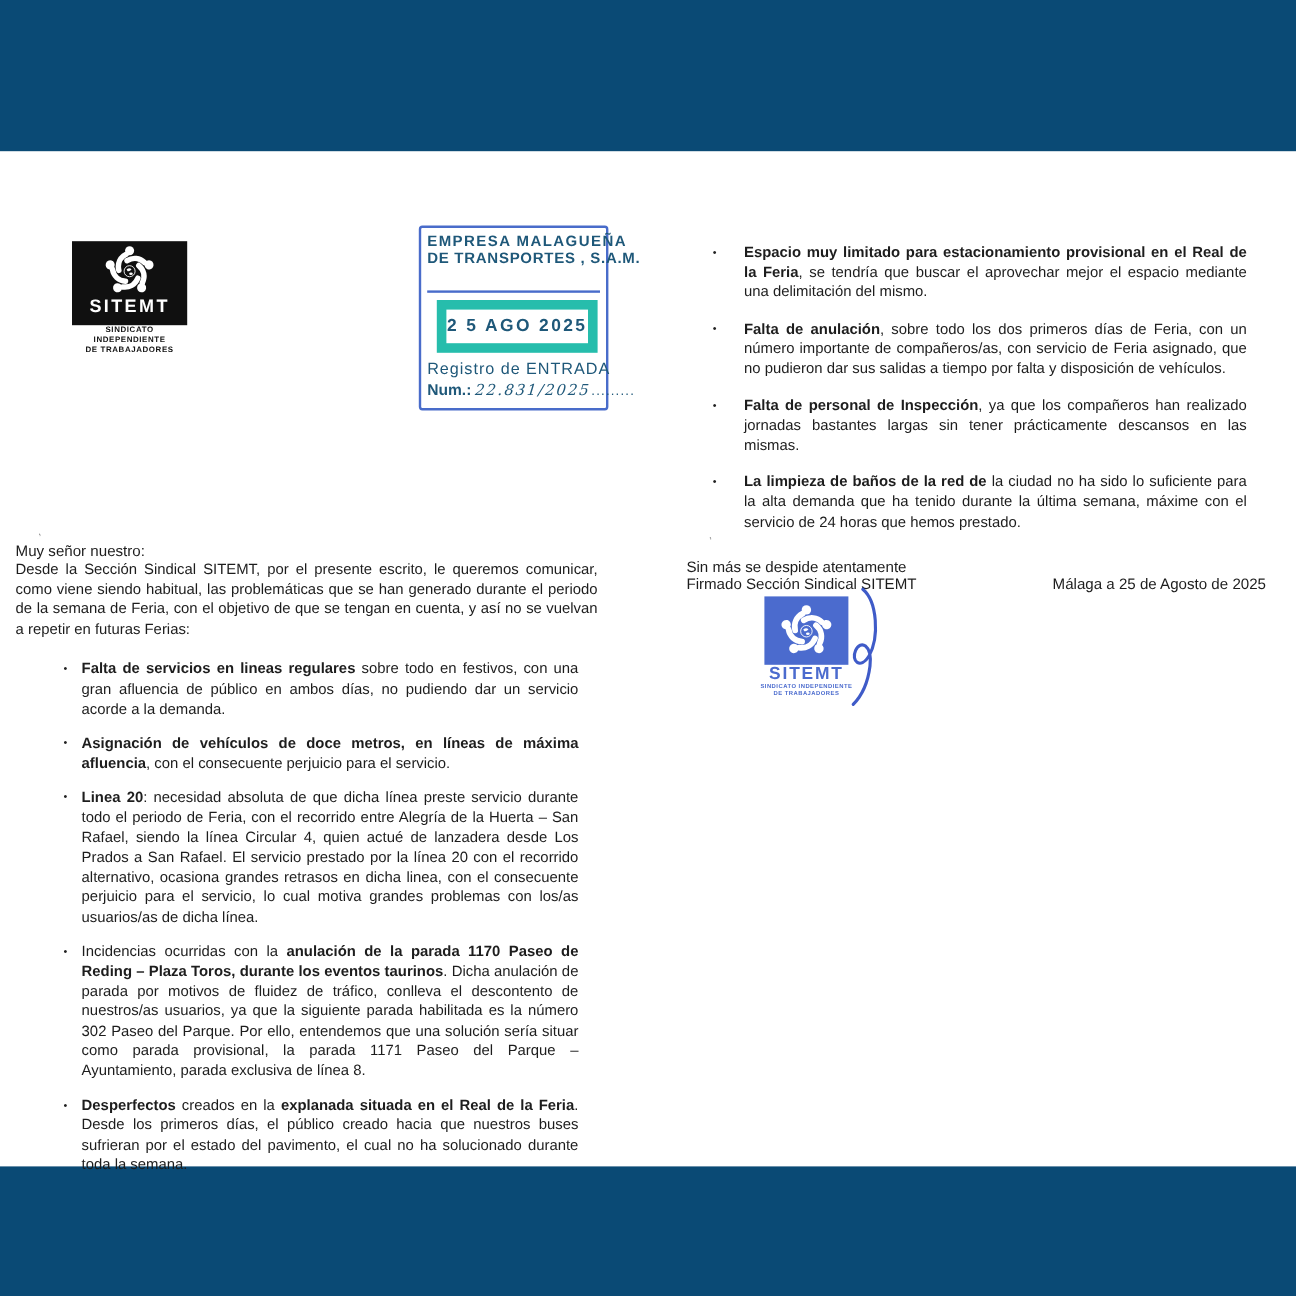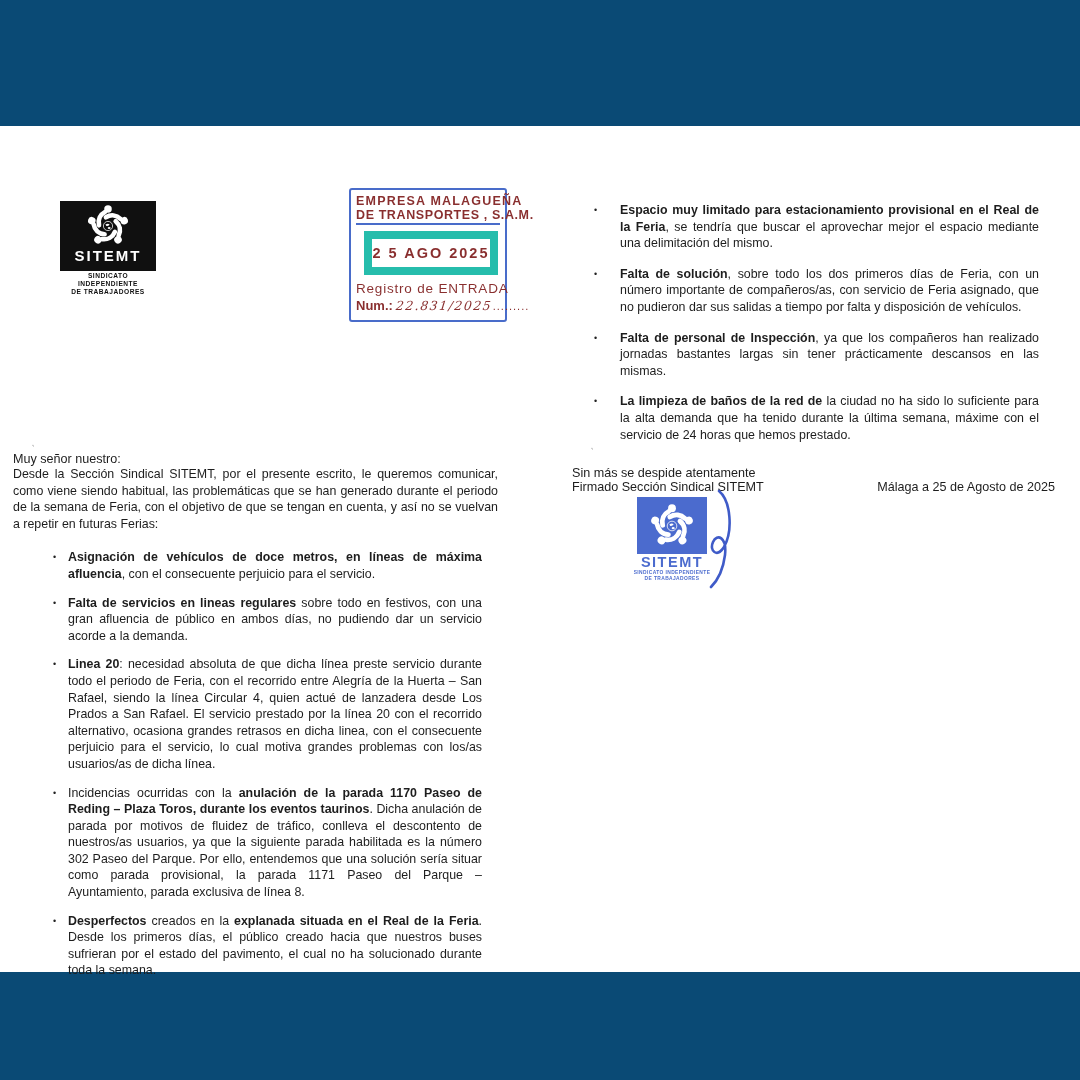--- a/index.html
+++ b/index.html
@@ -20,24 +20,24 @@
     display:flex;flex-direction:column;align-items:center;justify-content:flex-start;
     padding-top:2px;box-sizing:border-box;
   }
   .logo-word{color:#ffffff;font-weight:bold;font-size:15px;letter-spacing:2px;line-height:15px;margin-top:-1px;}
   .logo-cap{font-size:6.6px;font-weight:bold;letter-spacing:0.5px;line-height:7.6px;color:#111;margin-top:1px;}
 
   
   .stamp{
     position:absolute;left:349px;top:188px;width:158px;box-sizing:border-box;
     border:2px solid #3a60c6;border-radius:3px;padding:4px 5px 5px 5px;
-    color:#7f1d1d;opacity:0.92;
+    color:#0c4a6e;opacity:0.92;
   }
   .stamp .s1{font-weight:bold;font-size:12.5px;letter-spacing:1.2px;line-height:14px;white-space:nowrap;}
-  .stamp .s2{font-weight:bold;font-size:12.5px;letter-spacing:0.6px;line-height:15px;border-bottom:2px solid #3a60c6;padding-bottom:0;white-space:nowrap;}
+  .stamp .s2{font-weight:bold;font-size:12.5px;letter-spacing:0.6px;line-height:15px;border-bottom:2px solid #3a60c6;padding-bottom:19px;white-space:nowrap;}
   .stamp .datebox{
     border:8px solid #14b8a6;width:118px;margin:6px 2px 6px 8px;height:28px;
     display:flex;align-items:center;justify-content:center;
     font-weight:bold;font-size:14.5px;letter-spacing:2px;white-space:nowrap;
   }
   .stamp .s3{font-weight:normal;font-size:13.5px;letter-spacing:0.8px;line-height:16px;white-space:nowrap;}
   .stamp .s4{font-size:13px;line-height:17px;white-space:nowrap;}
   .stamp .numlab{font-weight:bold;}
   .stamp .hand{font-family:"DejaVu Serif", serif;font-style:italic;letter-spacing:1.5px;font-size:12.5px;display:inline-block;transform:skewX(-6deg);}
   .stamp .dots{letter-spacing:1px;font-size:11px;}
@@ -122,32 +122,32 @@
     </div>
   </div>
 
   <span class="ink-mark" style="left:33px;top:443px;">ʼ</span>
   <span class="ink-mark" style="left:592px;top:446px;">ʼ</span>
 
   <div class="col-left">
     <div class="salutation">Muy señor nuestro:</div>
     <p class="intro doc-text">Desde la Sección Sindical SITEMT, por el presente escrito, le queremos comunicar, como viene siendo habitual, las problemáticas que se han generado durante el periodo de la semana de Feria, con el objetivo de que se tengan en cuenta, y así no se vuelvan a repetir en futuras Ferias:</p>
     <ul class="bullets doc-text">
+        <li><span class="b">Falta de servicios en lineas regulares</span><span> sobre todo en festivos, con una gran afluencia de público en ambos días, no pudiendo dar un servicio acorde a la demanda.</span></li>
         <li><span class="b">Asignación de vehículos de doce metros, en líneas de máxima afluencia</span><span>, con el consecuente perjuicio para el servicio.</span></li>
-        <li><span class="b">Falta de servicios en lineas regulares</span><span> sobre todo en festivos, con una gran afluencia de público en ambos días, no pudiendo dar un servicio acorde a la demanda.</span></li>
         <li><span class="b">Linea 20</span><span>: necesidad absoluta de que dicha línea preste servicio durante todo el periodo de Feria, con el recorrido entre Alegría de la Huerta – San Rafael, siendo la línea Circular 4, quien actué de lanzadera desde Los Prados a San Rafael. El servicio prestado por la línea 20 con el recorrido alternativo, ocasiona grandes retrasos en dicha linea, con el consecuente perjuicio para el servicio, lo cual motiva grandes problemas con los/as usuarios/as de dicha línea.</span></li>
         <li><span>Incidencias ocurridas con la </span><span class="b">anulación de la parada 1170 Paseo de Reding – Plaza Toros, durante los eventos taurinos</span><span>. Dicha anulación de parada por motivos de fluidez de tráfico, conlleva el descontento de nuestros/as usuarios, ya que la siguiente parada habilitada es la número 302 Paseo del Parque. Por ello, entendemos que una solución sería situar como parada provisional, la parada 1171 Paseo del Parque – Ayuntamiento, parada exclusiva de línea 8.</span></li>
         <li><span class="b">Desperfectos</span><span> creados en la </span><span class="b">explanada situada en el Real de la Feria</span><span>. Desde los primeros días, el público creado hacia que nuestros buses sufrieran por el estado del pavimento, el cual no ha solucionado durante toda la semana.</span></li>
       </ul>
   </div>
 
   <div class="col-right">
     <ul class="bullets doc-text">
         <li><span class="b">Espacio muy limitado para estacionamiento provisional en el Real de la Feria</span><span>, se tendría que buscar el aprovechar mejor el espacio mediante una delimitación del mismo.</span></li>
-        <li><span class="b">Falta de solución</span><span>, sobre todo los dos primeros días de Feria, con un número importante de compañeros/as, con servicio de Feria asignado, que no pudieron dar sus salidas a tiempo por falta y disposición de vehículos.</span></li>
+        <li><span class="b">Falta de anulación</span><span>, sobre todo los dos primeros días de Feria, con un número importante de compañeros/as, con servicio de Feria asignado, que no pudieron dar sus salidas a tiempo por falta y disposición de vehículos.</span></li>
         <li><span class="b">Falta de personal de Inspección</span><span>, ya que los compañeros han realizado jornadas bastantes largas sin tener prácticamente descansos en las mismas.</span></li>
         <li><span class="b">La limpieza de baños de la red de</span><span> la ciudad no ha sido lo suficiente para la alta demanda que ha tenido durante la última semana, máxime con el servicio de 24 horas que hemos prestado.</span></li>
       </ul>
     <div class="closing">Sin más se despide atentamente</div>
     <div class="signrow">
       <span>Firmado Sección Sindical SITEMT</span>
       <span>Málaga a 25 de Agosto de 2025</span>
     </div>
   </div>
 

